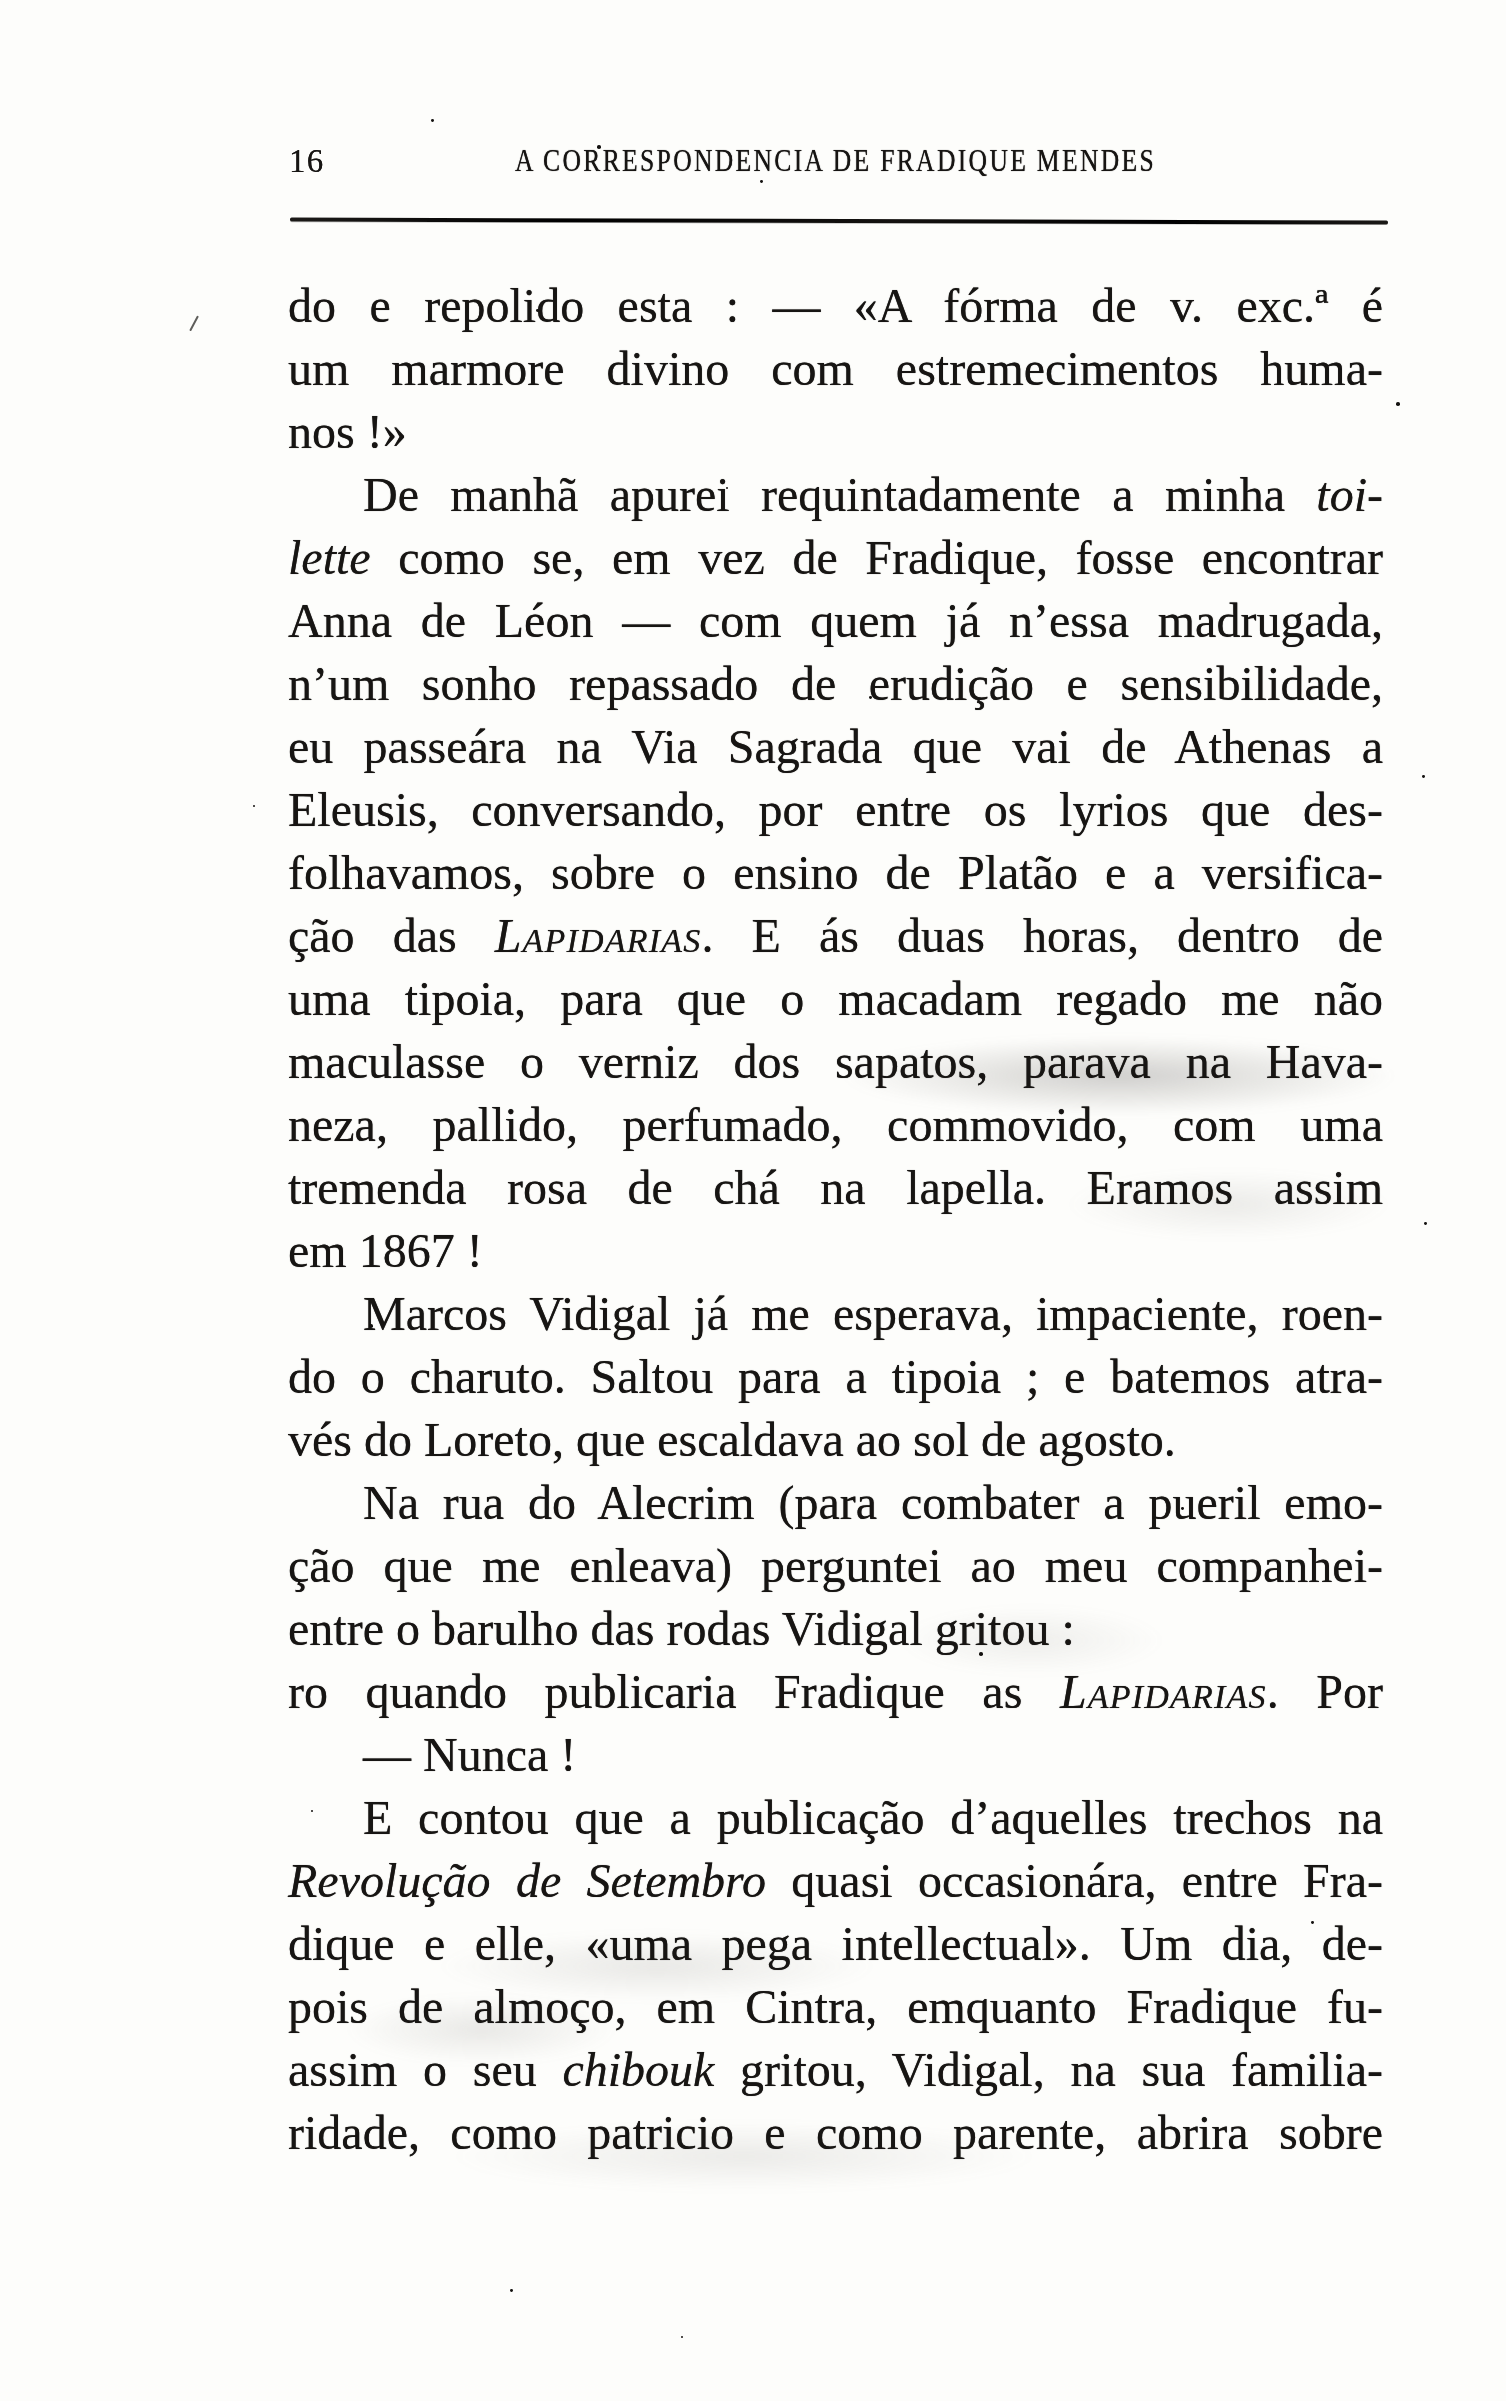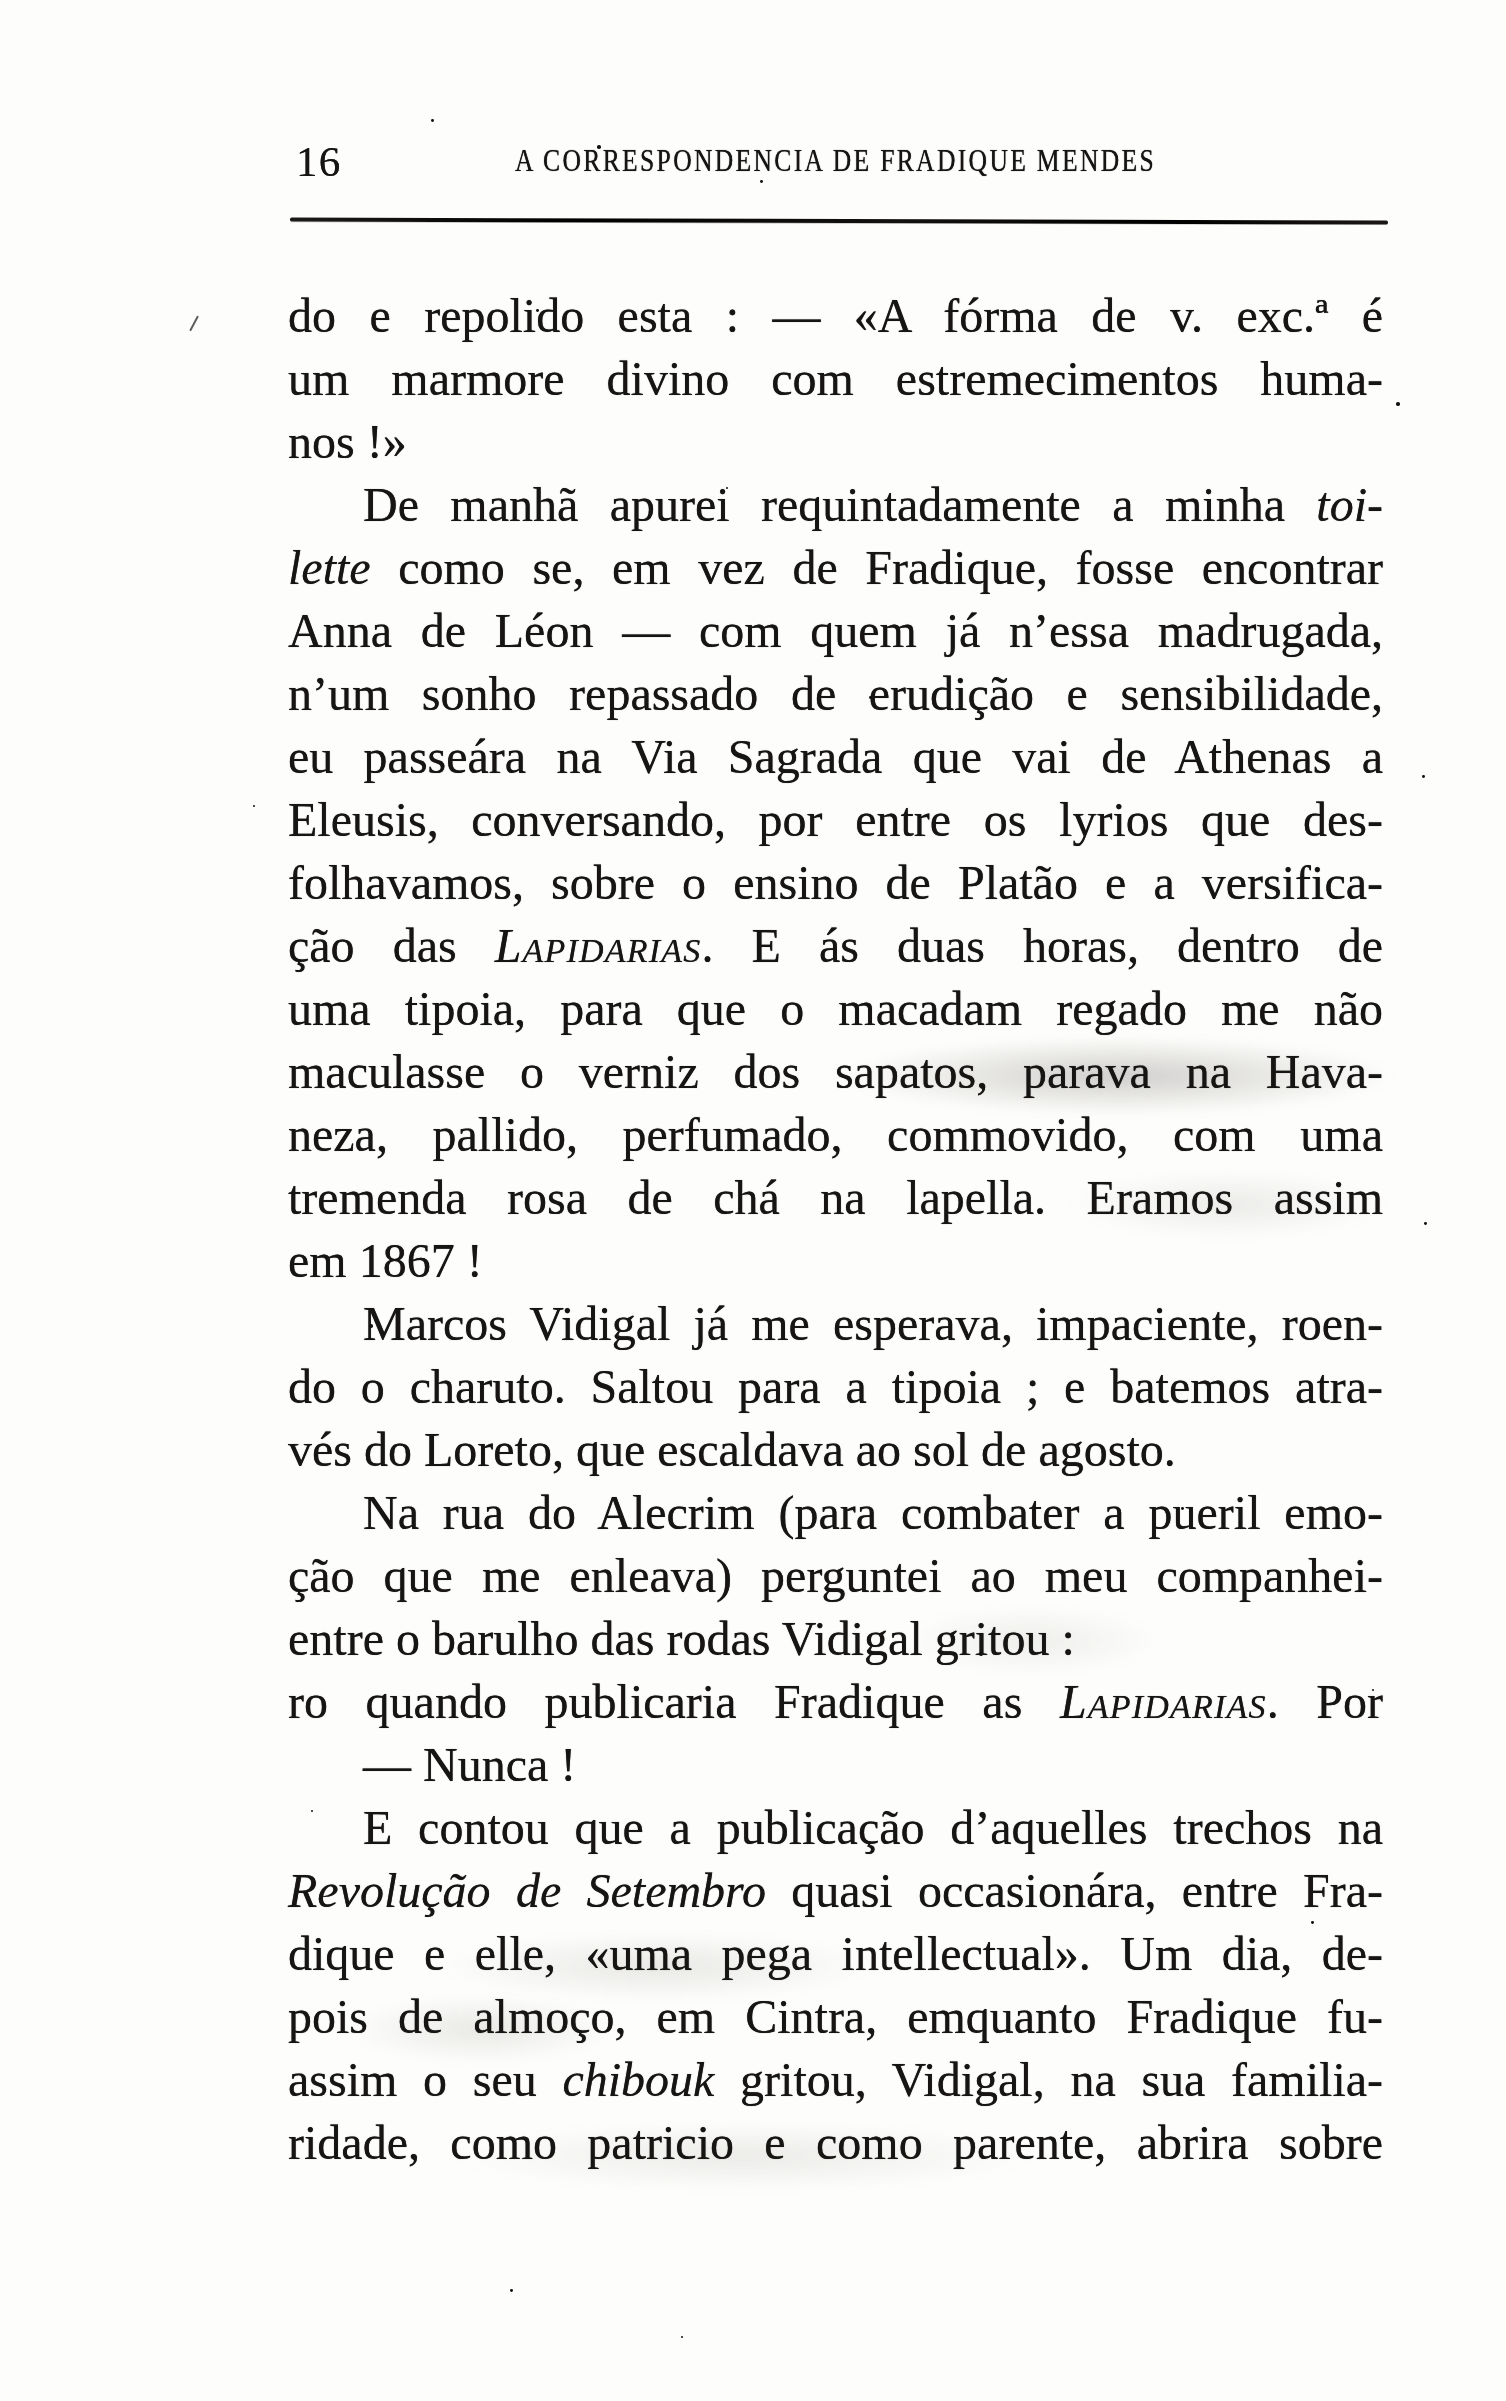--- a/index.html
+++ b/index.html
@@ -1,28 +1,28 @@
 <!DOCTYPE html>
 <html style="font-size:9.2px"><head>
 <meta charset="utf-8">
 <style>
   html,body{margin:0;padding:0;background:#d9d9d9;}
   .page{position:relative;width:1507px;height:2401px;background:#fdfdfb;overflow:hidden;
         color:#171513;font-family:"Liberation Serif",serif;}
   
-  .pagenum{position:absolute;left:296px;top:140px;font-size:43px;line-height:43px;
+  .pagenum{position:absolute;left:289px;top:140px;font-size:33px;line-height:43px;
            letter-spacing:1.2px;text-shadow:0 0 0.6px rgba(20,18,16,.9);}
   .running-title{position:absolute;left:288px;top:144px;width:1095px;text-align:center;
            font-size:32px;line-height:32px;letter-spacing:2.9px;transform:scaleX(.8);
            transform-origin:center;white-space:nowrap;text-shadow:0 0 0.9px rgba(20,18,16,.95);}
   .rule{position:absolute;left:290px;top:219px;width:1098px;height:4px;border-radius:1.7px;
         background:linear-gradient(90deg,#1c1a18 0%,#000 25%,#141210 55%,#000 80%,#1a1816 100%);
         transform:rotate(0.15deg);box-shadow:0 0.6px 0 rgba(0,0,0,.25);}
   
-  .bodytext{position:absolute;left:288px;top:284px;width:1095px;z-index:2;
+  .bodytext{position:absolute;left:288px;top:274px;width:1095px;z-index:2;
         font-size:48px;line-height:63px;text-shadow:0 0 0.7px rgba(15,13,11,.85);}
   .line{text-align:justify;text-align-last:justify;}
   .line.last{text-align:center;text-align-last:left;}
   .line.indent{text-indent:75px;}
   .it{font-style:italic;}
   .sc{font-variant:small-caps;letter-spacing:1.2px;font-style:italic;}
   
   .smudge{position:absolute;z-index:1;border-radius:50%;filter:blur(4px);}
   .speck{position:absolute;z-index:3;background:#141210;border-radius:50%;}
   .tick{position:absolute;z-index:3;width:2.3px;height:17.3px;background:#2a2826;

